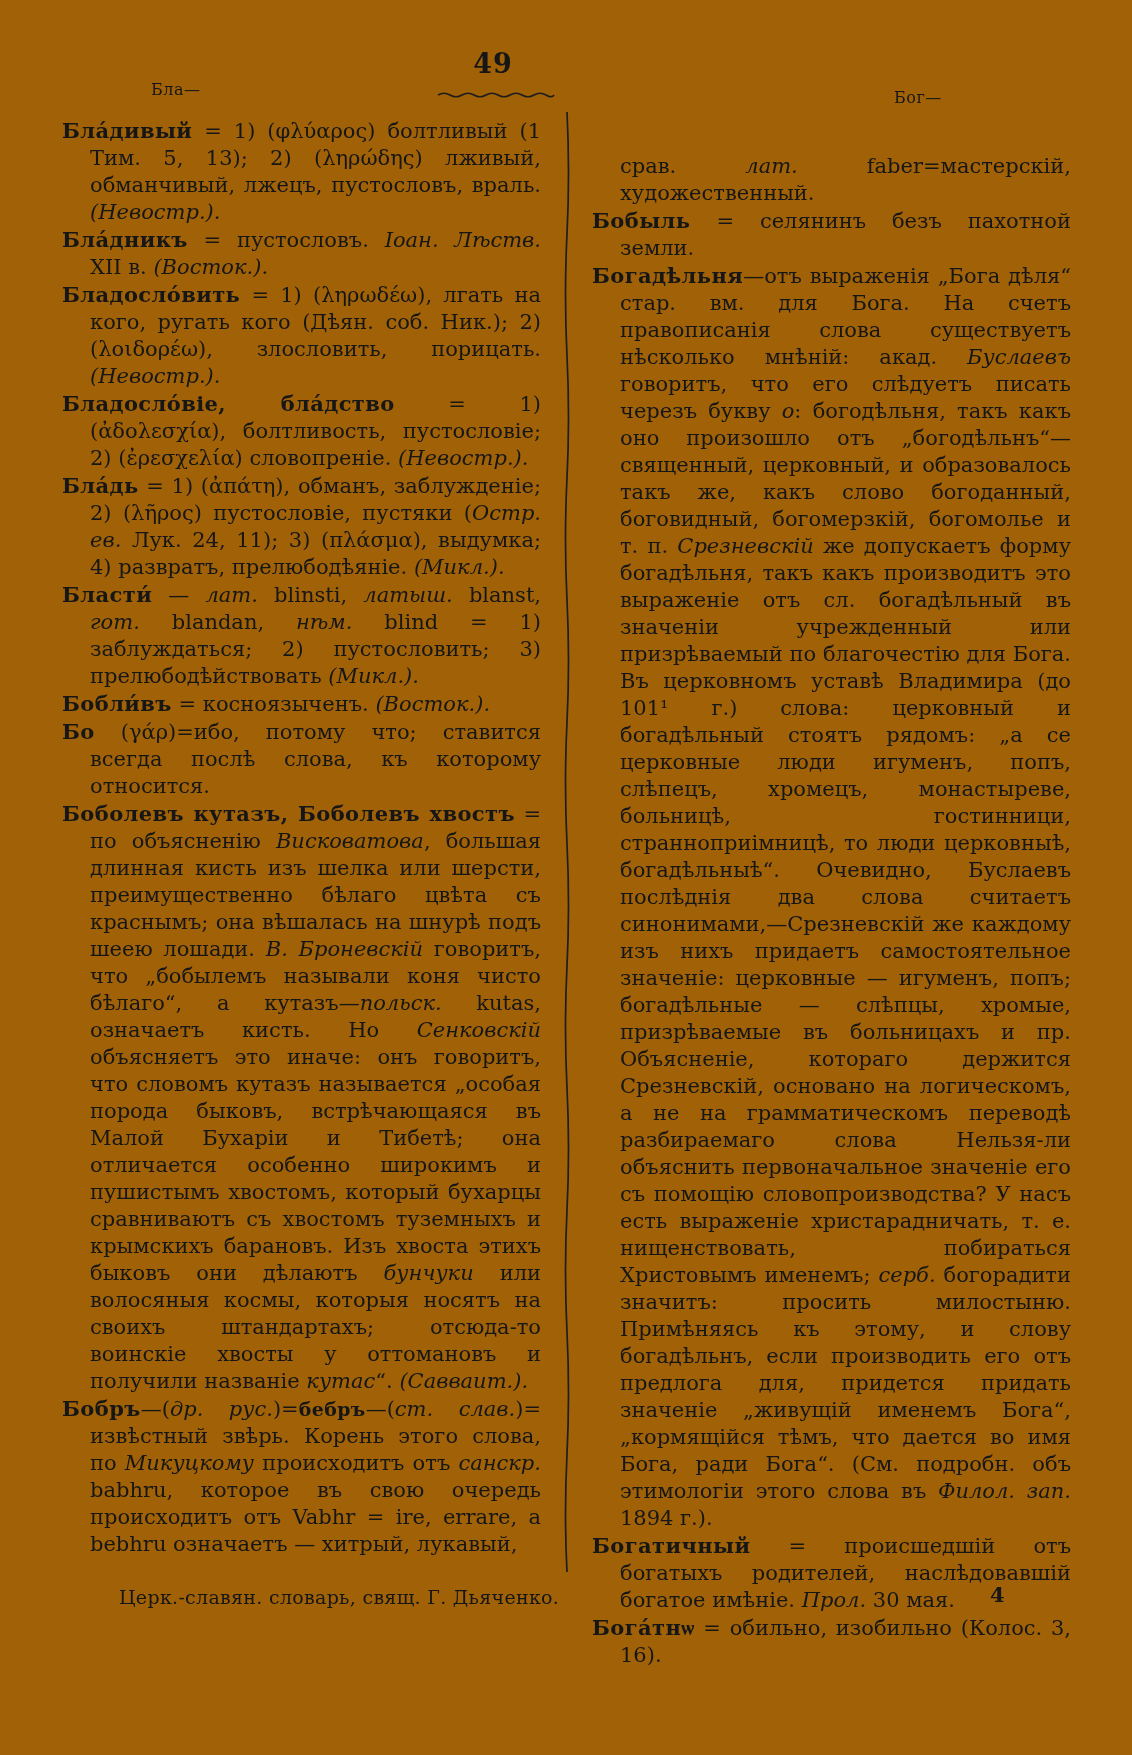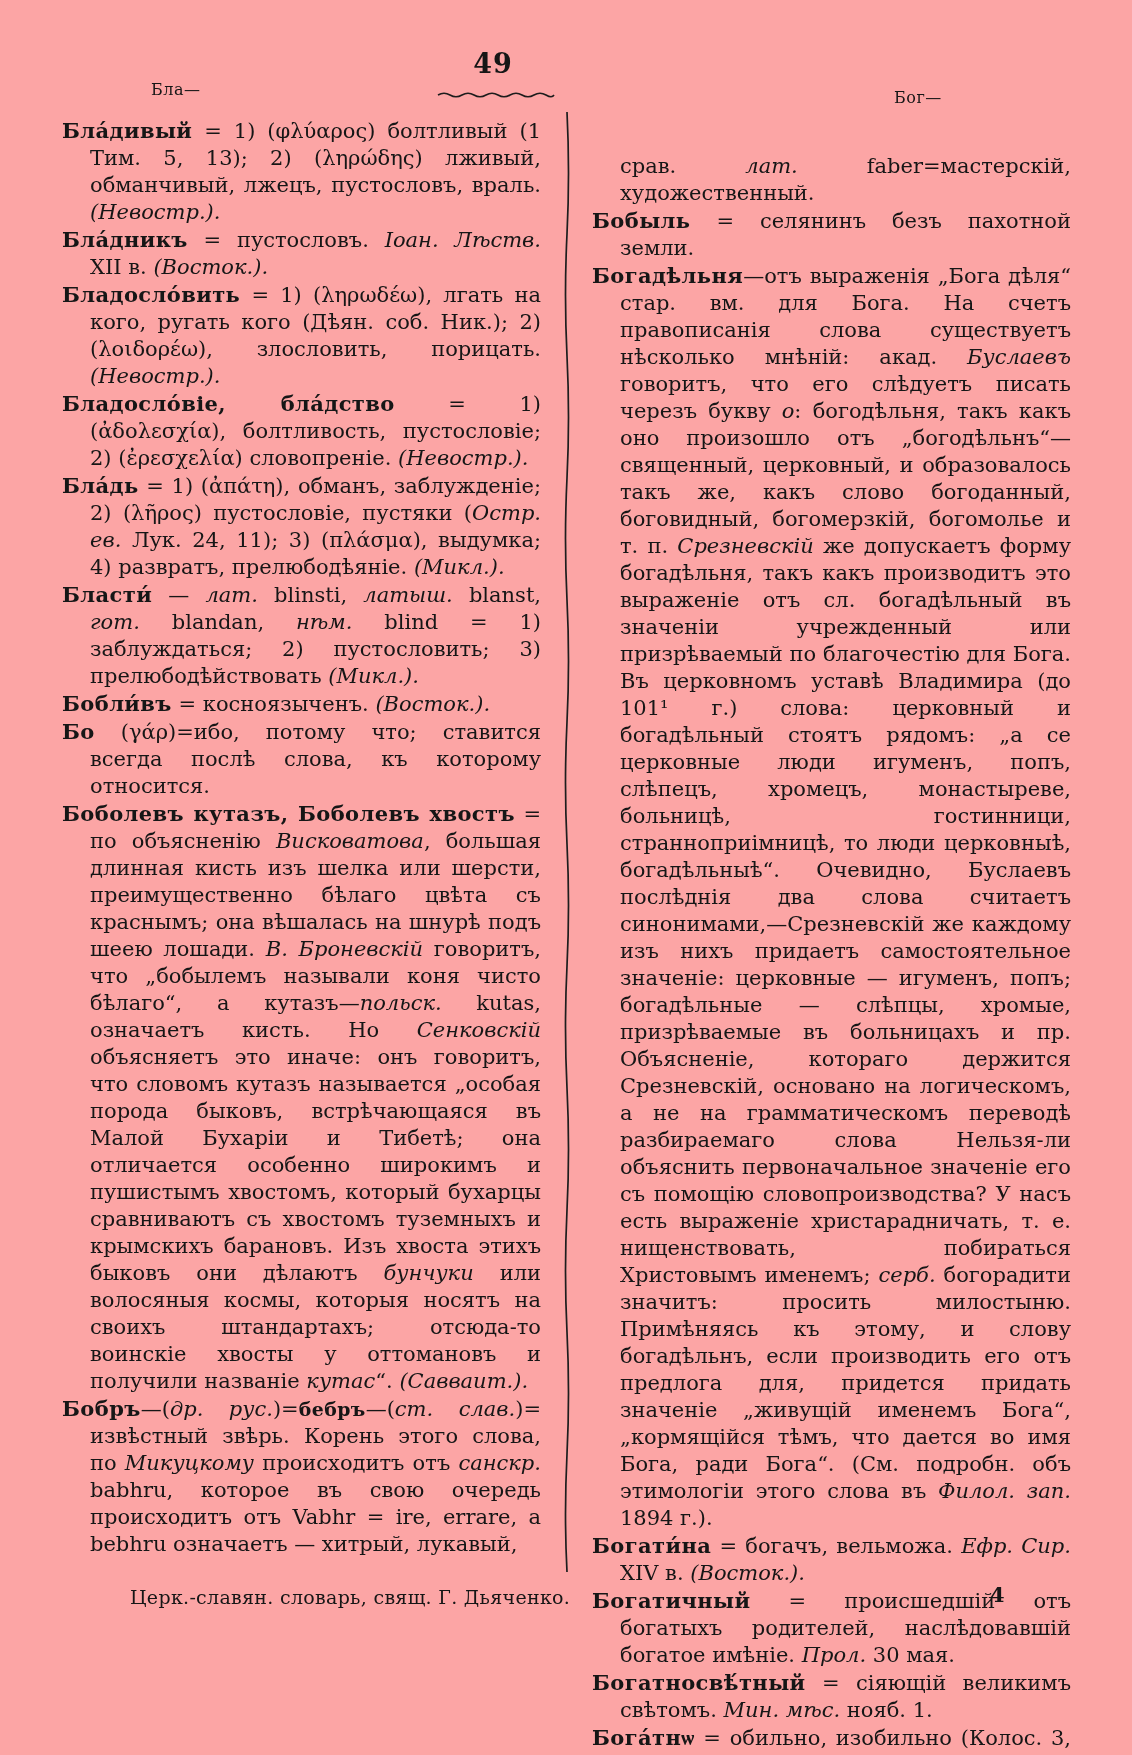--- a/index.html
+++ b/index.html
@@ -4,21 +4,21 @@
 <style>
   html, body {
     margin: 0;
     padding: 0;
     background: #ffffff;
   }
   .page {
     position: relative;
     width: 1132px;
     height: 1755px;
-    background: #fca5a5;
+    background: #a16207;
     color: #161616;
     font-family: "DejaVu Serif", "Liberation Serif", serif;
     overflow: hidden;
   }
   .page-number {
     position: absolute;
     left: 433px;
     top: 48px;
     width: 120px;
     text-align: center;
@@ -65,21 +65,21 @@
   }
   .hw {
     font-weight: bold;
     letter-spacing: 0.4px;
     margin-top: 8px;
   }
   .it { font-style: italic; }
   .bd { font-weight: bold; font-size: 0.9em; letter-spacing: 0.4px; }
   .footer {
     position: absolute;
-    left: 130px;
+    left: 119px;
     top: 1586px;
     font-size: 19px;
     letter-spacing: 0.3px;
   }
   .sig {
     position: absolute;
     left: 990px;
     top: 1582px;
     font-size: 21px;
     font-weight: bold;
@@ -112,22 +112,20 @@
       <p class="entry"><b class="hw">Бласти́</b><span> — </span><span class="it">лат.</span><span> blinsti, </span><span class="it">латыш.</span><span> blanst, </span><span class="it">гот.</span><span> blandan, </span><span class="it">нѣм.</span><span> blind = 1) заблуждаться; 2) пустословить; 3) прелюбодѣйствовать </span><span class="it">(Микл.).</span></p>
       <p class="entry"><b class="hw">Бобли́въ</b><span> = косноязыченъ. </span><span class="it">(Восток.).</span></p>
       <p class="entry"><b class="hw">Бо</b><span> (γάρ)=ибо, потому что; ставится всегда послѣ слова, къ которому относится.</span></p>
       <p class="entry"><b class="hw">Боболевъ кутазъ, Боболевъ хвостъ</b><span> = по объясненію </span><span class="it">Висковатова</span><span>, большая длинная кисть изъ шелка или шерсти, преимущественно бѣлаго цвѣта съ краснымъ; она вѣшалась на шнурѣ подъ шеею лошади. </span><span class="it">В. Броневскій</span><span> говоритъ, что „бобылемъ называли коня чисто бѣлаго“, а кутазъ—</span><span class="it">польск.</span><span> kutas, означаетъ кисть. Но </span><span class="it">Сенковскій</span><span> объясняетъ это иначе: онъ говоритъ, что словомъ кутазъ называется „особая порода быковъ, встрѣчающаяся въ Малой Бухаріи и Тибетѣ; она отличается особенно широкимъ и пушистымъ хвостомъ, который бухарцы сравниваютъ съ хвостомъ туземныхъ и крымскихъ барановъ. Изъ хвоста этихъ быковъ они дѣлаютъ </span><span class="it">бунчуки</span><span> или волосяныя космы, которыя носятъ на своихъ штандартахъ; отсюда-то воинскіе хвосты у оттомановъ и получили названіе </span><span class="it">кутас</span><span>“. </span><span class="it">(Савваит.).</span></p>
       <p class="entry"><b class="hw">Бобръ</b><span>—(</span><span class="it">др. рус.</span><span>)=</span><span class="bd">бебръ</span><span>—(</span><span class="it">ст. слав.</span><span>)= извѣстный звѣрь. Корень этого слова, по </span><span class="it">Микуцкому</span><span> происходитъ отъ </span><span class="it">санскр.</span><span> babhru, которое въ свою очередь происходитъ отъ Vabhr = ire, errare, а bebhru означаетъ — хитрый, лукавый,</span></p>
     </div>
   <div class="col col-right">
       <p class="entry cont"><span>срав. </span><span class="it">лат.</span><span> faber=мастерскій, художественный.</span></p>
       <p class="entry"><b class="hw">Бобыль</b><span> = селянинъ безъ пахотной земли.</span></p>
       <p class="entry"><b class="hw">Богадѣльня</b><span>—отъ выраженія „Бога дѣля“ стар. вм. для Бога. На счетъ правописанія слова существуетъ нѣсколько мнѣній: акад. </span><span class="it">Буслаевъ</span><span> говоритъ, что его слѣдуетъ писать черезъ букву </span><span class="it">о</span><span>: богодѣльня, такъ какъ оно произошло отъ „богодѣльнъ“—священный, церковный, и образовалось такъ же, какъ слово богоданный, боговидный, богомерзкій, богомолье и т. п. </span><span class="it">Срезневскій</span><span> же допускаетъ форму богадѣльня, такъ какъ производитъ это выраженіе отъ сл. богадѣльный въ значеніи учрежденный или призрѣваемый по благочестію для Бога. Въ церковномъ уставѣ Владимира (до 101¹ г.) слова: церковный и богадѣльный стоятъ рядомъ: „а се церковные люди игуменъ, попъ, слѣпецъ, хромецъ, монастыреве, больницѣ, гостинници, странноприімницѣ, то люди церковныѣ, богадѣльныѣ“. Очевидно, Буслаевъ послѣднія два слова считаетъ синонимами,—Срезневскій же каждому изъ нихъ придаетъ самостоятельное значеніе: церковные — игуменъ, попъ; богадѣльные — слѣпцы, хромые, призрѣваемые въ больницахъ и пр. Объясненіе, котораго держится Срезневскій, основано на логическомъ, а не на грамматическомъ переводѣ разбираемаго слова Нельзя-ли объяснить первоначальное значеніе его съ помощію словопроизводства? У насъ есть выраженіе христарадничать, т. е. нищенствовать, побираться Христовымъ именемъ; </span><span class="it">серб.</span><span> богорадити значитъ: просить милостыню. Примѣняясь къ этому, и слову богадѣльнъ, если производить его отъ предлога для, придется придать значеніе „живущій именемъ Бога“, „кормящійся тѣмъ, что дается во имя Бога, ради Бога“. (См. подробн. объ этимологіи этого слова въ </span><span class="it">Филол. зап.</span><span> 1894 г.).</span></p>
-      <p class="entry"><b class="hw">Богати́на</b><span> = богачъ, вельможа. </span><span class="it">Ефр. Сир.</span><span> XIV в. </span><span class="it">(Восток.).</span></p>
       <p class="entry"><b class="hw">Богатичный</b><span> = происшедшій отъ богатыхъ родителей, наслѣдовавшій богатое имѣніе. </span><span class="it">Прол.</span><span> 30 мая.</span></p>
-      <p class="entry"><b class="hw">Богатносвѣ́тный</b><span> = сіяющій великимъ свѣтомъ. </span><span class="it">Мин. мѣс.</span><span> нояб. 1.</span></p>
       <p class="entry"><b class="hw">Бога́тнѡ</b><span> = обильно, изобильно (Колос. 3, 16).</span></p>
     </div>
 
   <div class="footer">Церк.-славян. словарь, свящ. Г. Дьяченко.</div>
   <div class="sig">4</div>
 
 </div>
 
 </body></html>

